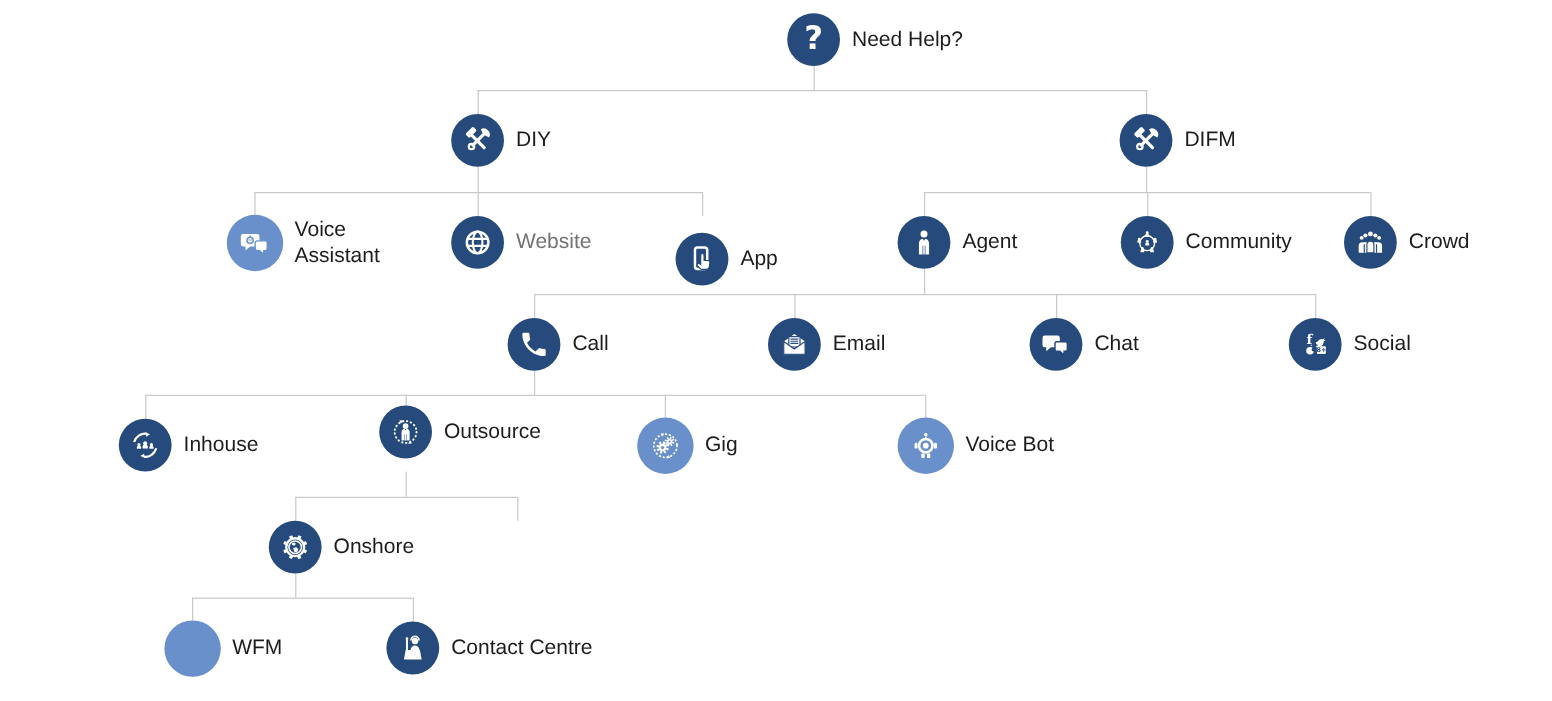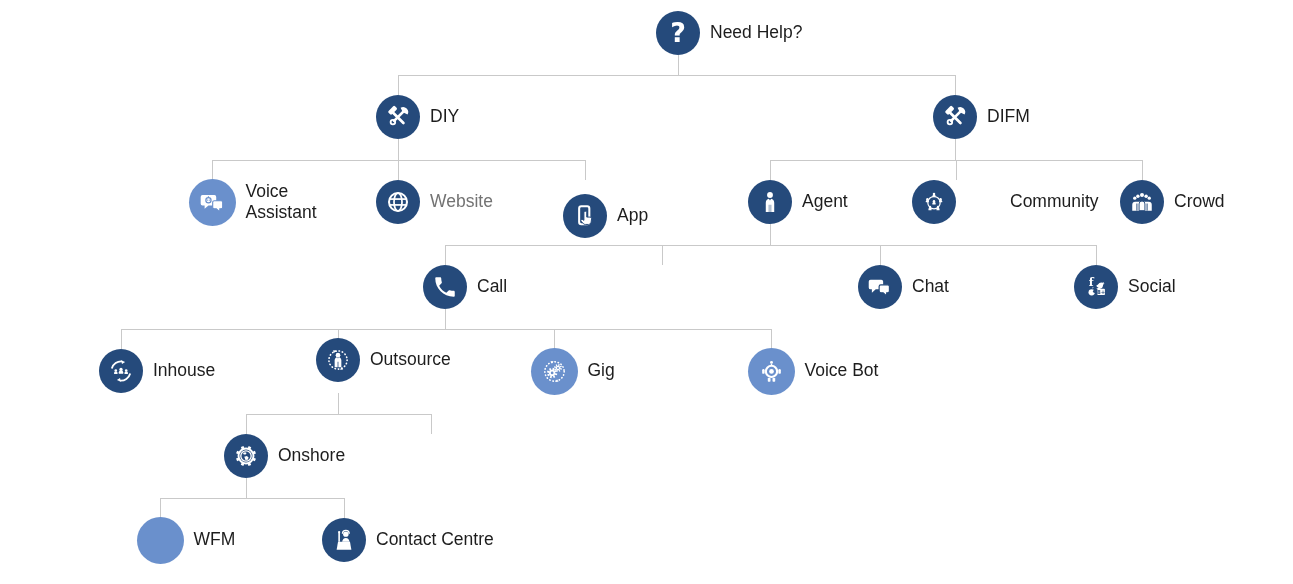--- a/index.html
+++ b/index.html
@@ -146,21 +146,21 @@
     </div>
     <div class="node" data-node-id="agent" style="left: 748px; top: 180px; height: 44px;">
       <span class="bubble" style="height: 44px; width: 44px; background: rgb(37, 74, 123);">
         <svg width="26" height="26" viewBox="0 0 24 24" aria-hidden="true">
           <circle cx="12" cy="5.5" r="2.7" fill="#fff"></circle>
      <path d="M8.1 21.3 V12.8 C8.1 10.6 9.3 9.3 11 9.1 L12 10.7 L13 9.1 C14.7 9.3 15.9 10.6 15.9 12.8 V21.3 H13.1 V14.5 H12.6 V21.3 H11.4 V14.5 H10.9 V21.3 Z" fill="#fff"></path>
         </svg>
       </span>
       <span class="node-label" style="color: rgb(29, 29, 29);">Agent</span>
     </div>
-    <div class="node" data-node-id="community" style="left: 912px; top: 180px; height: 44px; gap: 44px;">
+    <div class="node" data-node-id="community" style="left: 934px; top: 180px; height: 44px;">
       <span class="bubble" style="height: 44px; width: 44px; background: rgb(37, 74, 123);">
         <svg width="26" height="26" viewBox="0 0 24 24" aria-hidden="true">
           <circle cx="12" cy="12.6" r="5.7" fill="none" stroke="#fff" stroke-width="1.1"></circle>
      <circle cx="12" cy="4.55" r="1.15" fill="#fff"></circle>
           <path d="M 10.50 7.60 v -1.10 a 1.50 1.50 0 0 1 3.00 0 v 1.10 z" fill="#fff"></path>
           <circle cx="5.9" cy="9.43" r="1.09" fill="#fff"></circle>
           <path d="M 4.48 12.32 v -1.04 a 1.42 1.42 0 0 1 2.85 0 v 1.04 z" fill="#fff"></path>
           <circle cx="18.1" cy="9.43" r="1.09" fill="#fff"></circle>
           <path d="M 16.68 12.32 v -1.04 a 1.42 1.42 0 0 1 2.85 0 v 1.04 z" fill="#fff"></path>
      <circle cx="8.3" cy="16.63" r="1.09" fill="#fff"></circle>
@@ -191,20 +191,35 @@
       </span>
       <span class="node-label" style="color: rgb(29, 29, 29);">Crowd</span>
     </div>
     <div class="node" data-node-id="call" style="left: 423px; top: 265px; height: 44px;">
       <span class="bubble" style="height: 44px; width: 44px; background: rgb(37, 74, 123);">
         <svg width="26" height="26" viewBox="0 0 24 24" aria-hidden="true">
           <path fill="#fff" d="M6.62 10.79c1.44 2.83 3.76 5.14 6.59 6.59l2.2-2.2c.27-.27.67-.36 1.02-.24 1.12.37 2.33.57 3.57.57.55 0 1 .45 1 1V20c0 .55-.45 1-1 1-9.39 0-17-7.61-17-17 0-.55.45-1 1-1h3.5c.55 0 1 .45 1 1 0 1.25.2 2.45.57 3.57.11.35.03.74-.25 1.02l-2.2 2.2z"></path>
         </svg>
       </span>
       <span class="node-label" style="color: rgb(29, 29, 29);">Call</span>
+    </div>
+    <div class="node" data-node-id="email" style="left: 640px; top: 265px; height: 44px;">
+      <span class="bubble" style="height: 44px; width: 44px; background: rgb(37, 74, 123);">
+        <svg width="26" height="26" viewBox="0 0 24 24" aria-hidden="true">
+          <path d="M3.8 9.8 L12 4 L20.2 9.8 V19.6 H3.8 Z" fill="#fff"></path>
+     <rect x="7.7" y="6" width="8.6" height="8" fill="#fff" stroke="#254a7b" stroke-width="0.9"></rect>
+     <g stroke="#254a7b" stroke-width="0.9">
+       <line x1="9" y1="8" x2="15" y2="8"></line>
+            <line x1="9" y1="9.6" x2="15" y2="9.6"></line>
+            <line x1="9" y1="11.2" x2="15" y2="11.2"></line>
+     </g>
+     <path d="M3.8 9.8 L12 15.6 L20.2 9.8 V19.6 H3.8 Z" fill="#fff" stroke="#254a7b" stroke-width="0.9"></path>
+        </svg>
+      </span>
+      <span class="node-label" style="color: rgb(29, 29, 29);">Email</span>
     </div>
     <div class="node" data-node-id="chat" style="left: 858px; top: 265px; height: 44px;">
       <span class="bubble" style="height: 44px; width: 44px; background: rgb(37, 74, 123);">
         <svg width="26" height="26" viewBox="0 0 24 24" aria-hidden="true">
           <path d="M3.3 5.2 h9.9 a1.7 1.7 0 0 1 1.7 1.7 v5.5 a1.7 1.7 0 0 1 -1.7 1.7 h-5.1 l-3.6 3.2 v-3.2 h-1.2 a1.7 1.7 0 0 1 -1.7 -1.7 v-5.5 a1.7 1.7 0 0 1 1.7 -1.7 z" fill="#fff"></path>
      <path d="M12.7 10 h6.5 a1.5 1.5 0 0 1 1.5 1.5 v4.3 a1.5 1.5 0 0 1 -1.5 1.5 h-1 v2.9 l-3.3 -2.9 h-2.2 a1.5 1.5 0 0 1 -1.5 -1.5 v-4.3 a1.5 1.5 0 0 1 1.5 -1.5 z" fill="#fff" stroke="#254a7b" stroke-width="1.1"></path>
         </svg>
       </span>
       <span class="node-label" style="color: rgb(29, 29, 29);">Chat</span>
     </div>

